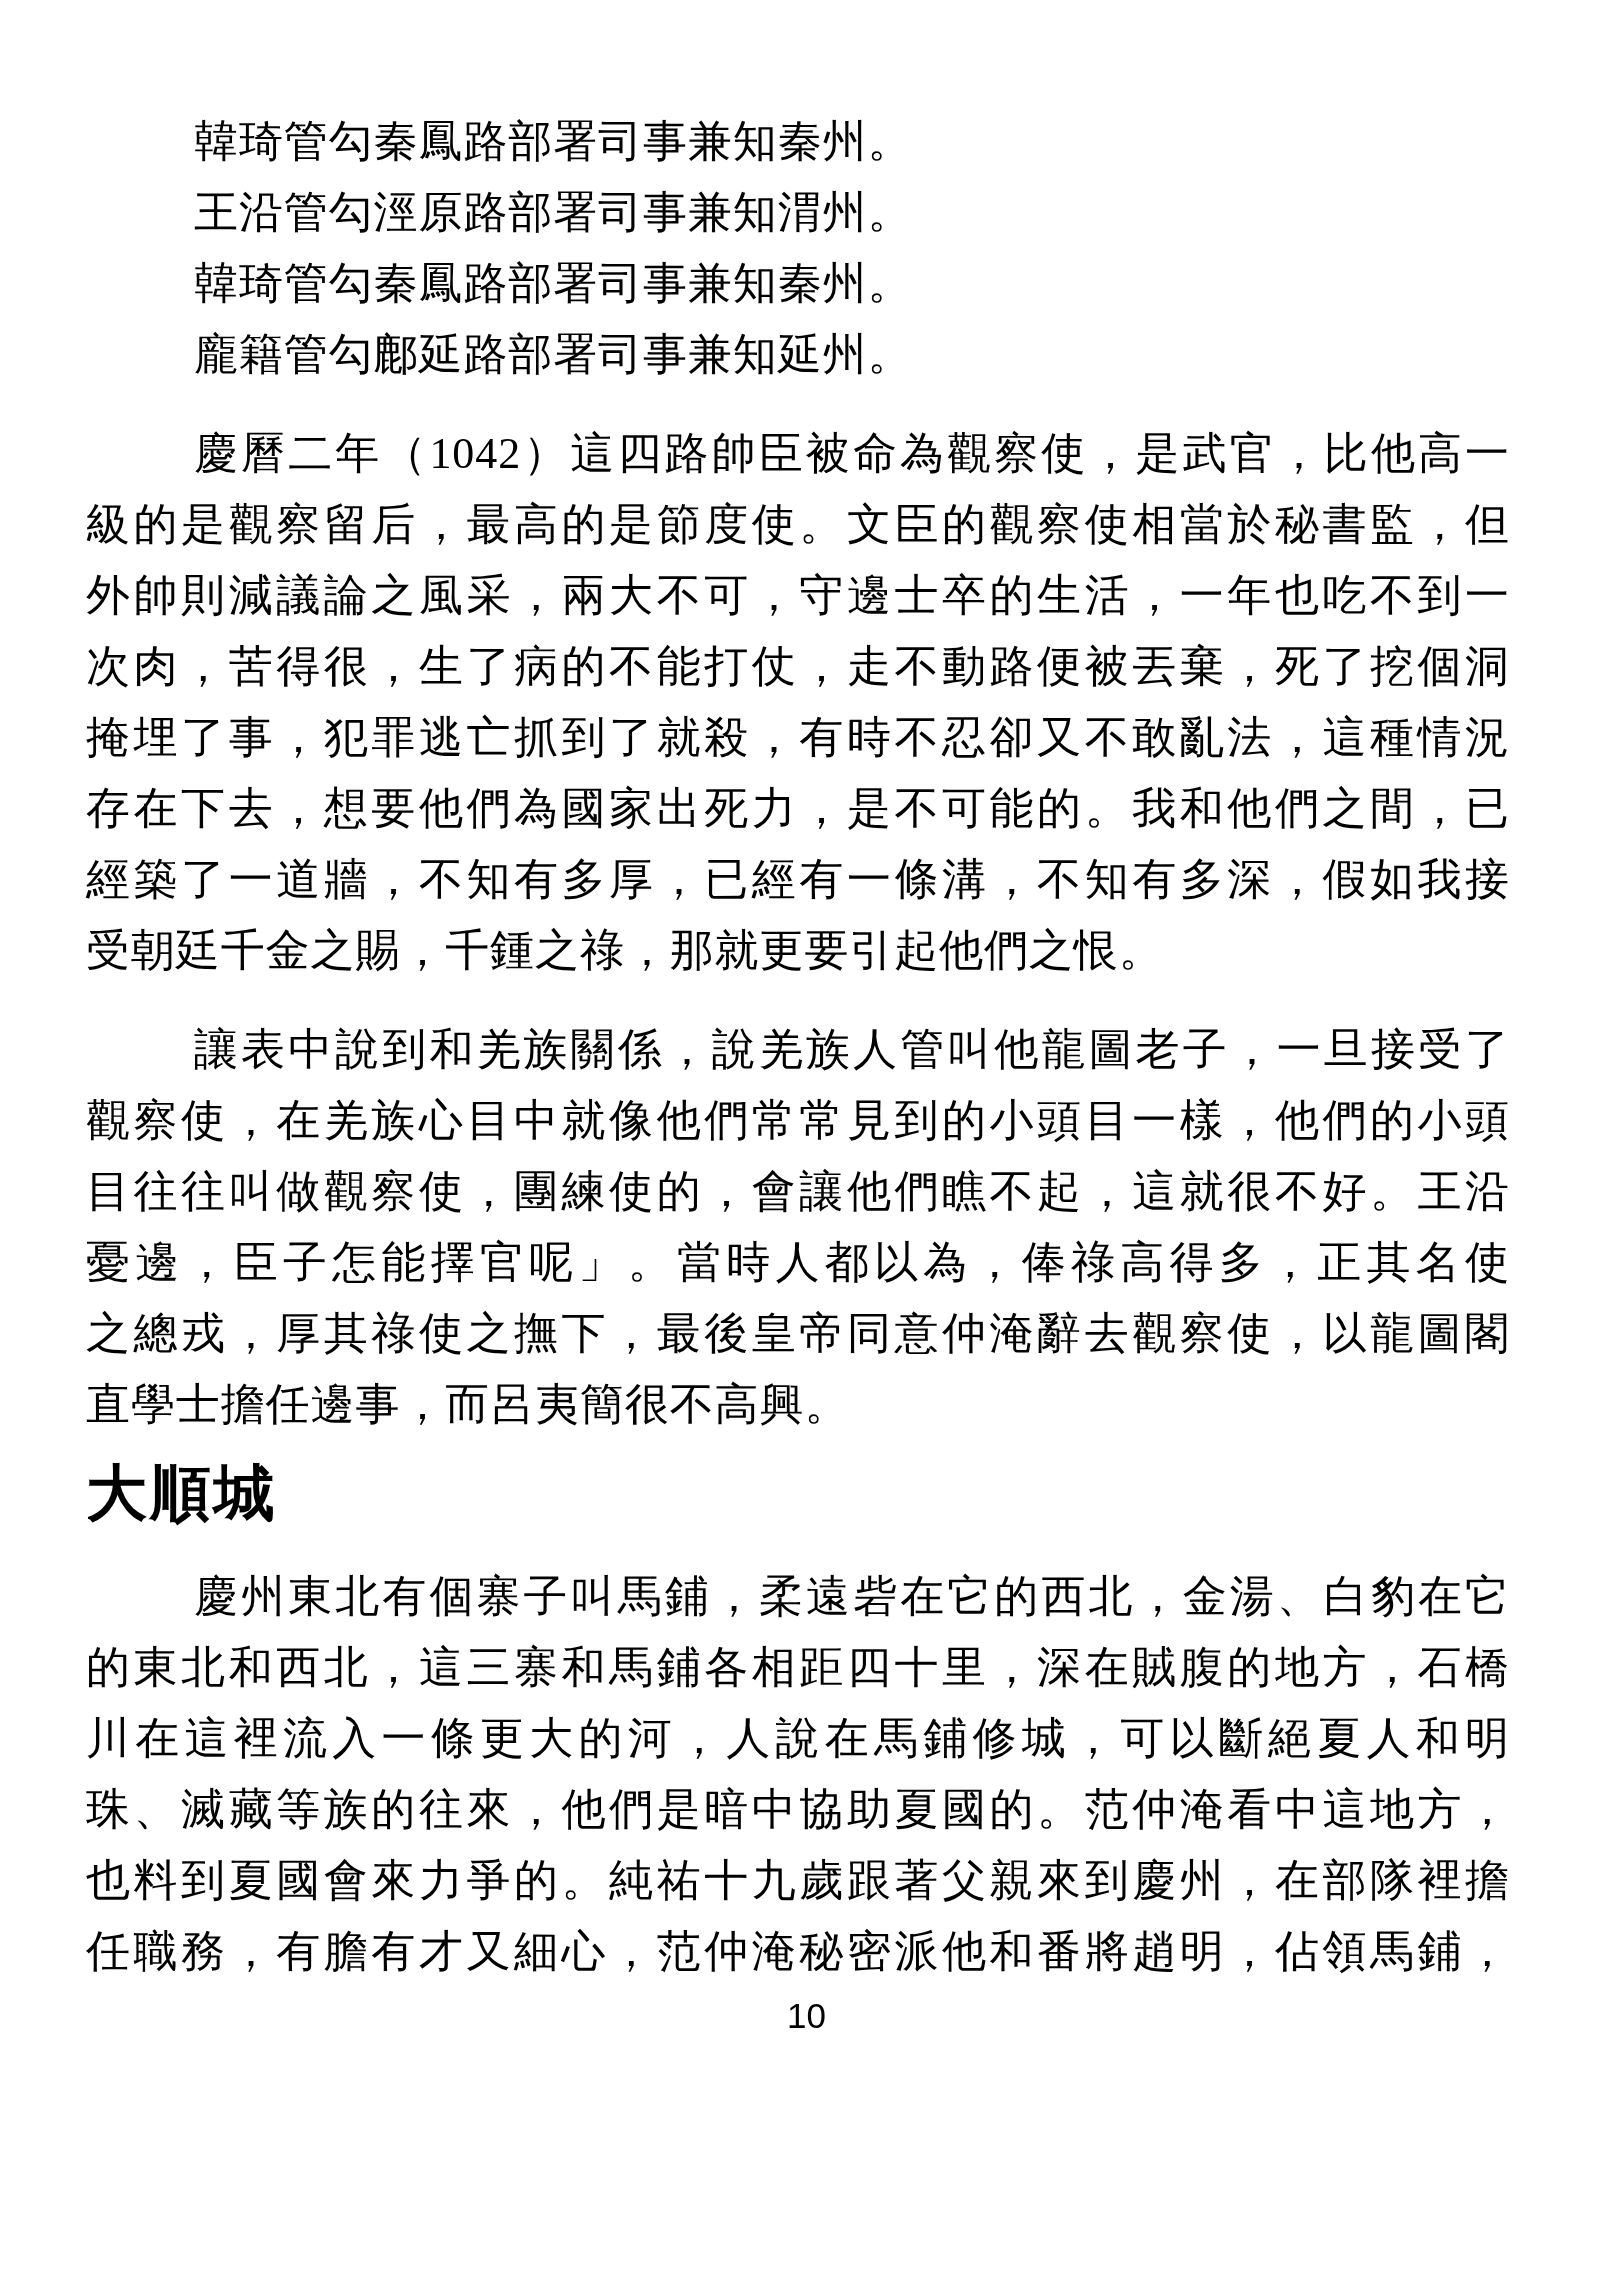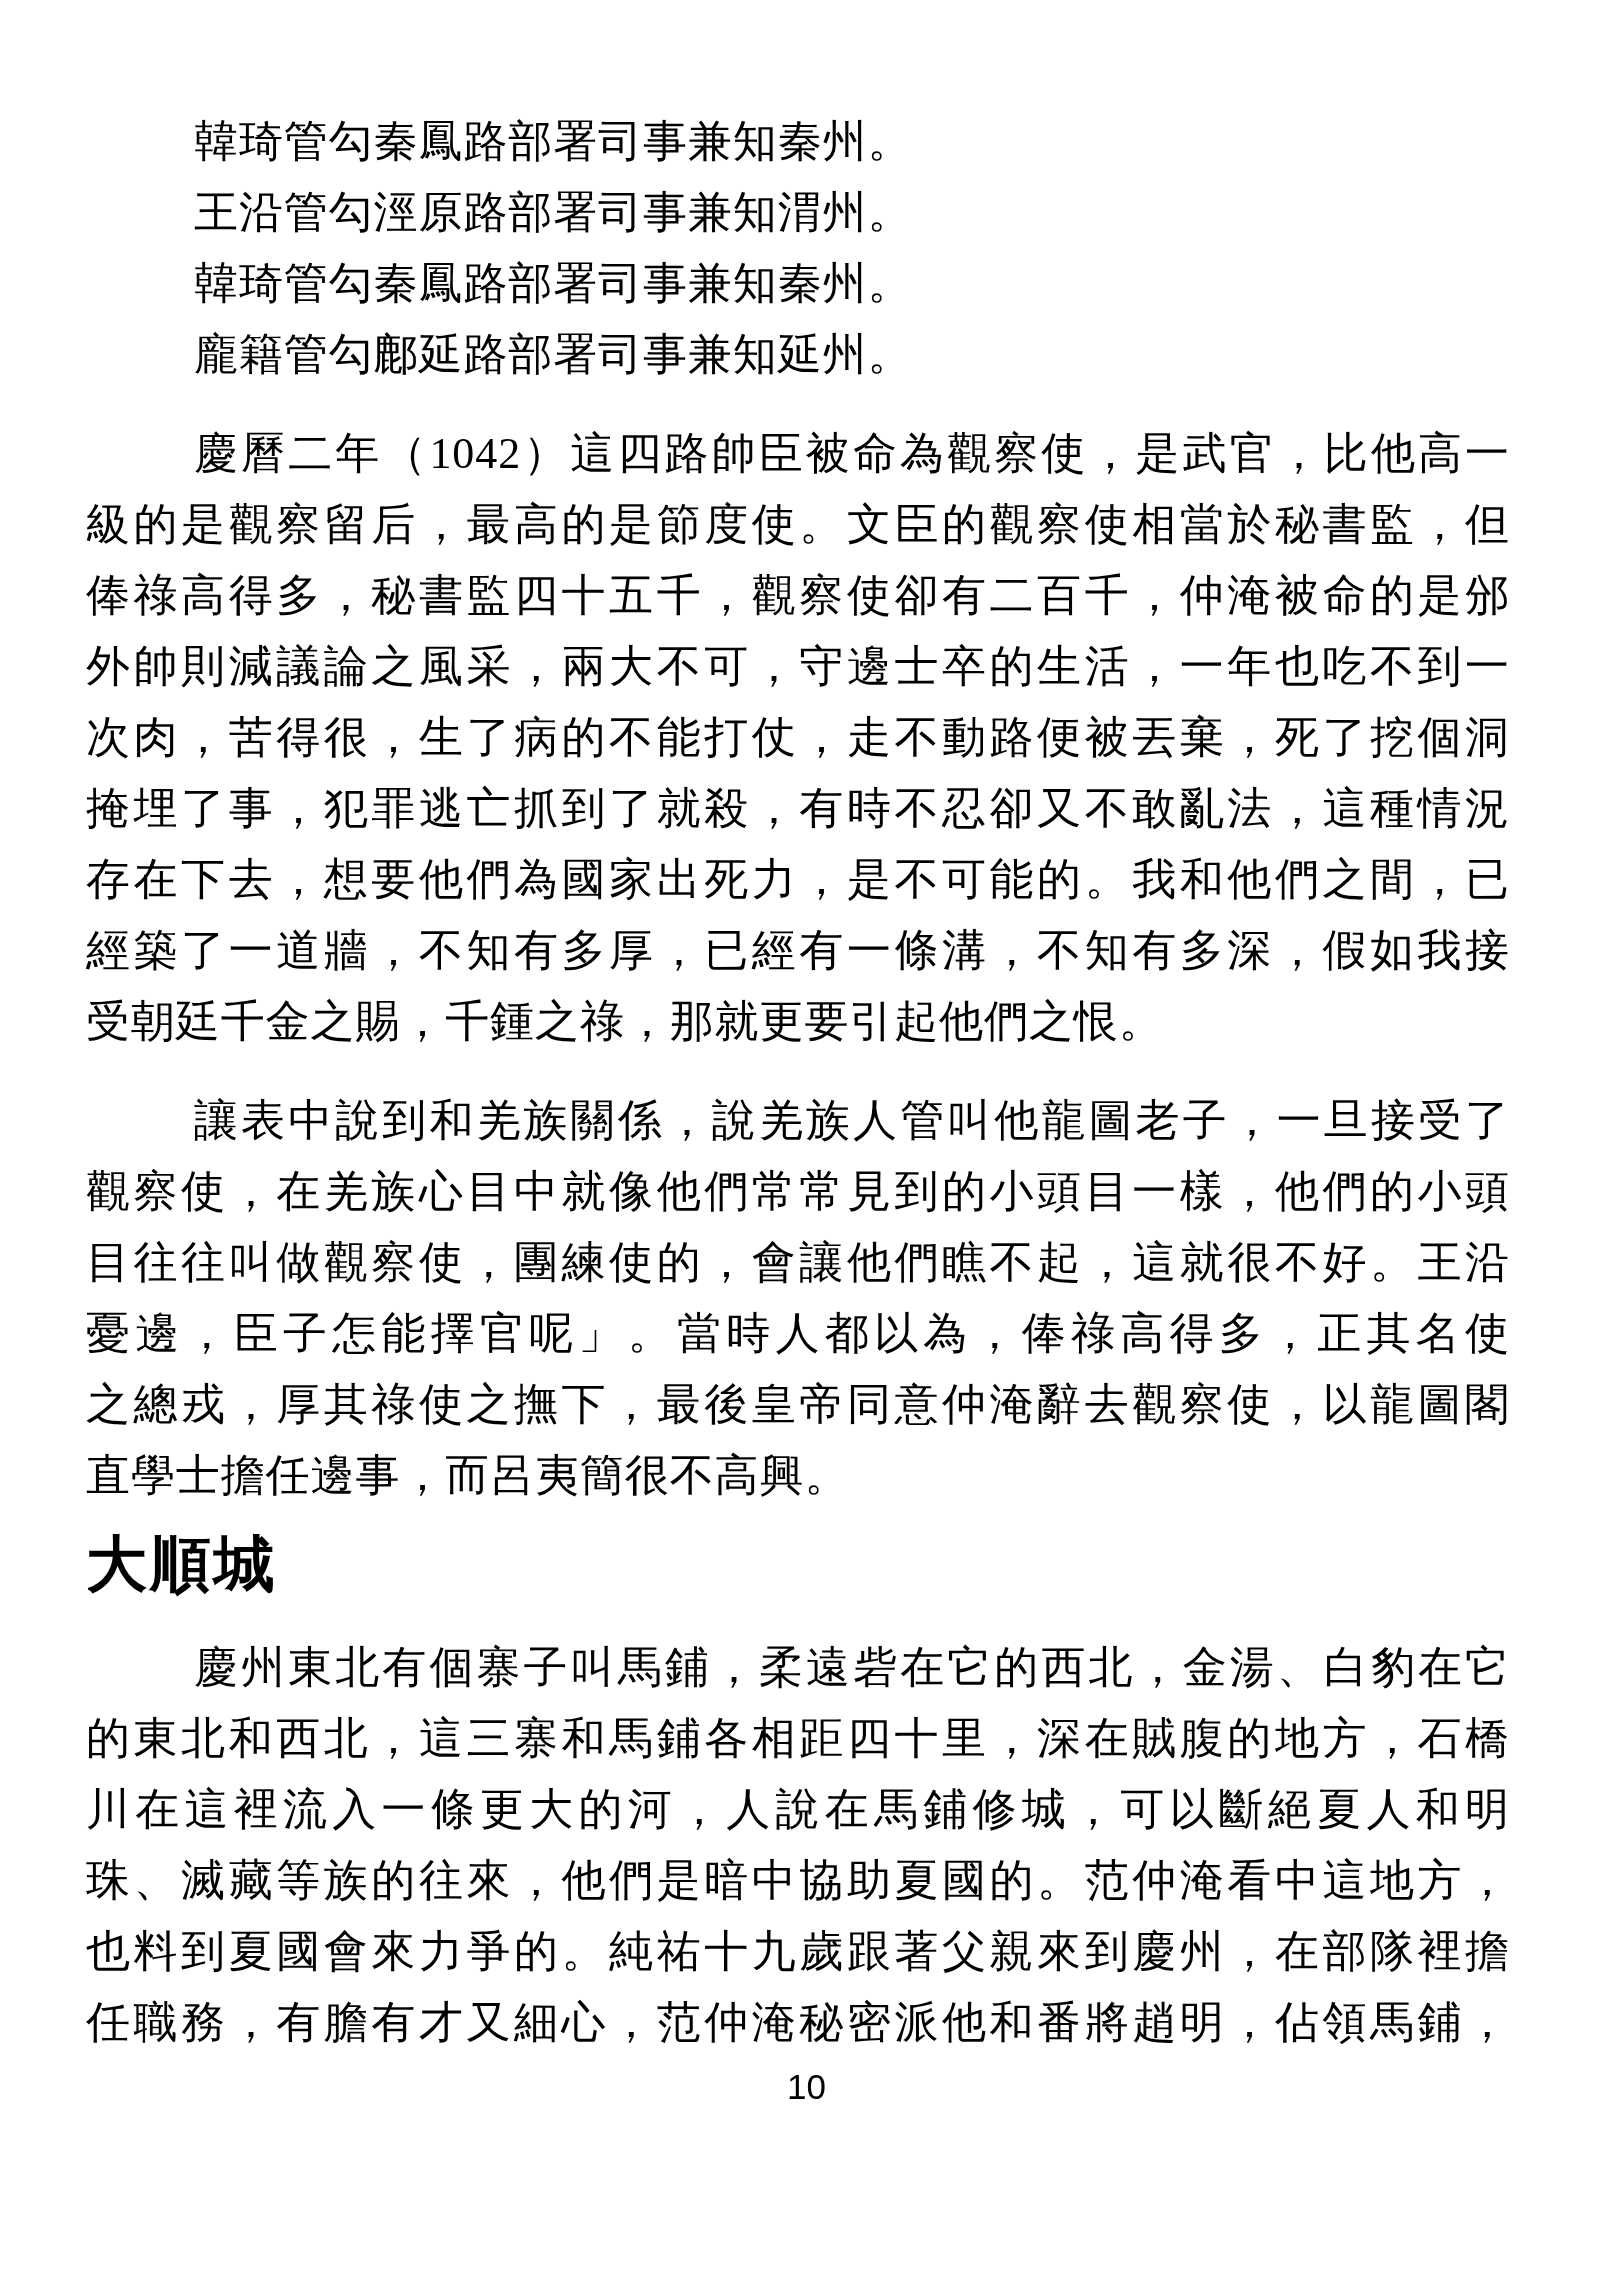--- a/index.html
+++ b/index.html
@@ -67,21 +67,20 @@
   <main class="content">
       <div class="block-list">
         <div class="text-line lline indent">韓琦管勾秦鳳路部署司事兼知秦州。</div>
         <div class="text-line lline indent">王沿管勾涇原路部署司事兼知渭州。</div>
         <div class="text-line lline indent">韓琦管勾秦鳳路部署司事兼知秦州。</div>
         <div class="text-line lline indent">龐籍管勾鄜延路部署司事兼知延州。</div>
       </div>
       <div class="block-para">
         <div class="text-line jline indent">慶曆二年（1042）這四路帥臣被命為觀察使，是武官，比他高一</div>
         <div class="text-line jline">級的是觀察留后，最高的是節度使。文臣的觀察使相當於秘書監，但</div>
-        <div class="text-line jline">俸祿高得多，秘書監四十五千，觀察使卻有二百千，仲淹被命的是邠</div>
         <div class="text-line jline">外帥則減議論之風采，兩大不可，守邊士卒的生活，一年也吃不到一</div>
         <div class="text-line jline">次肉，苦得很，生了病的不能打仗，走不動路便被丟棄，死了挖個洞</div>
         <div class="text-line jline">掩埋了事，犯罪逃亡抓到了就殺，有時不忍卻又不敢亂法，這種情況</div>
         <div class="text-line jline">存在下去，想要他們為國家出死力，是不可能的。我和他們之間，已</div>
         <div class="text-line jline">經築了一道牆，不知有多厚，已經有一條溝，不知有多深，假如我接</div>
         <div class="text-line lline">受朝廷千金之賜，千鍾之祿，那就更要引起他們之恨。</div>
       </div>
       <div class="block-para">
         <div class="text-line jline indent">讓表中說到和羌族關係，說羌族人管叫他龍圖老子，一旦接受了</div>
         <div class="text-line jline">觀察使，在羌族心目中就像他們常常見到的小頭目一樣，他們的小頭</div>

